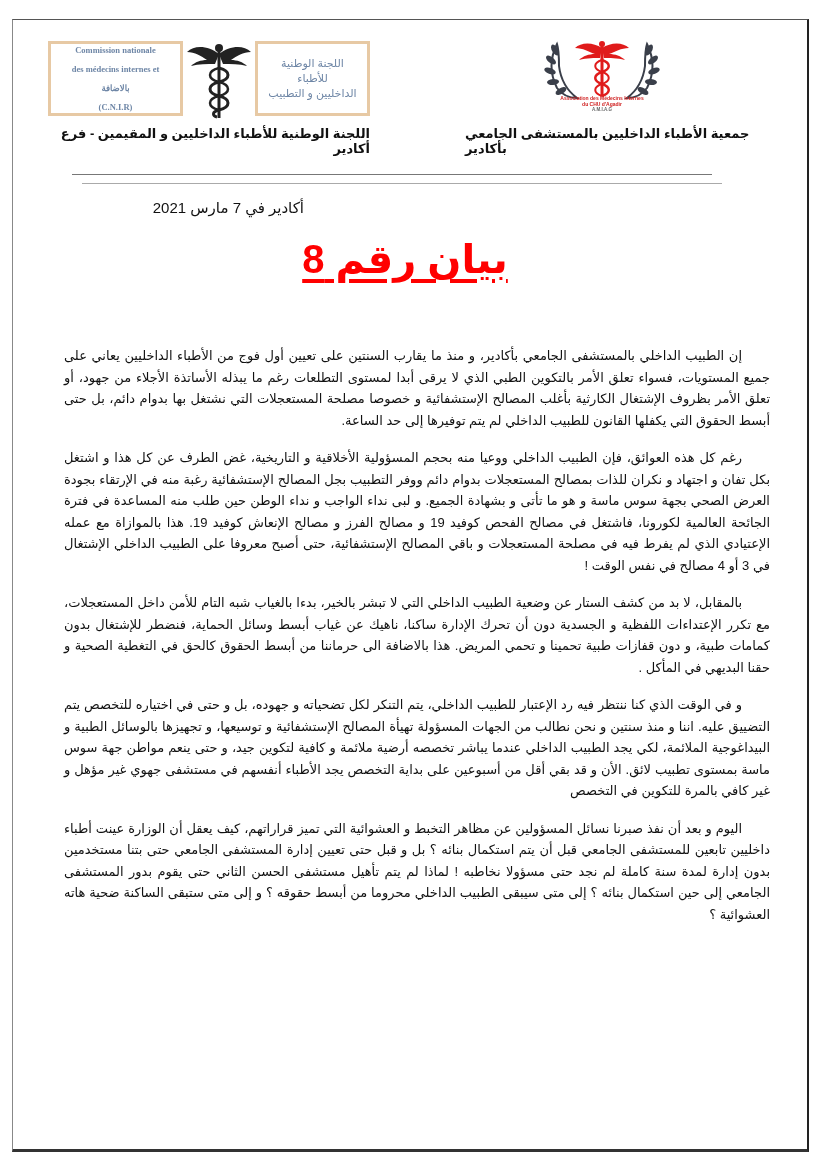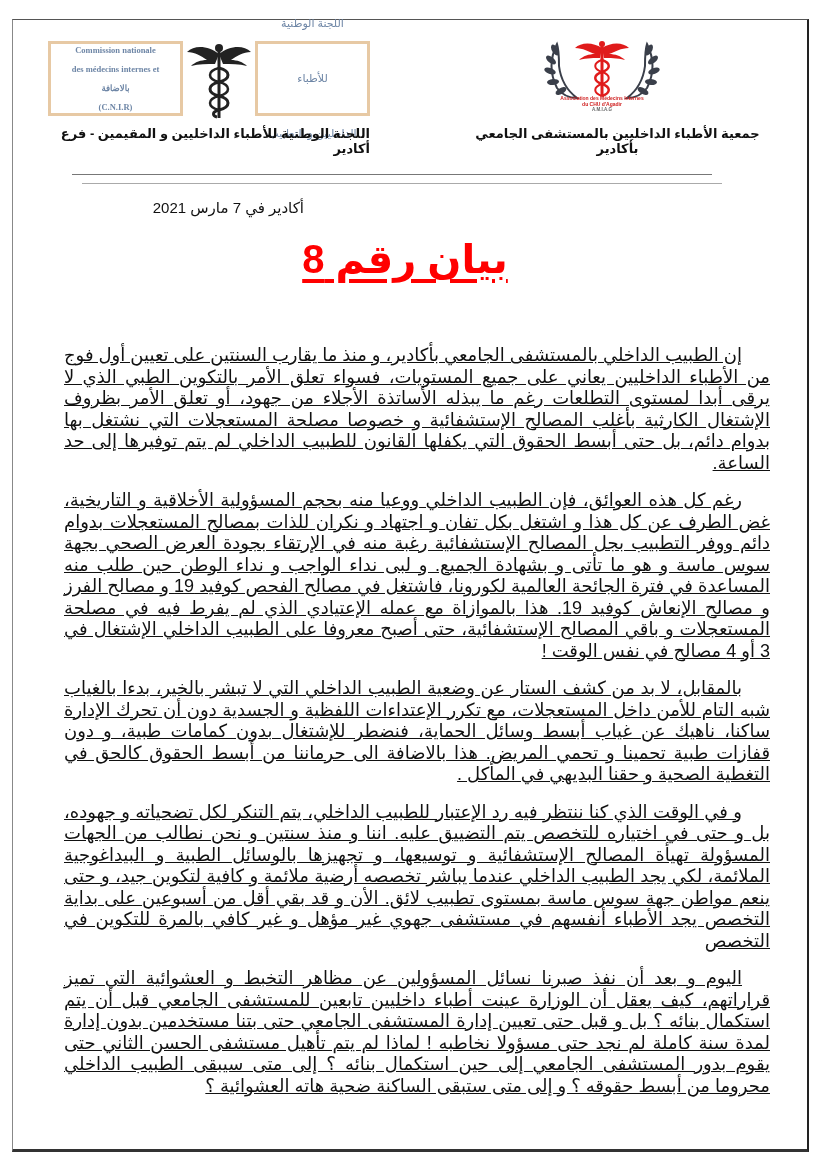--- a/index.html
+++ b/index.html
@@ -11,46 +11,46 @@
 
   
   .cnir-box { position: absolute; left: 48px; top: 41px; width: 135px; height: 75px;
               border: 3px solid #e7c9a4; box-sizing: border-box; background: #fff;
               display: flex; flex-direction: column; align-items: center; justify-content: space-between;
               font-family: "Liberation Serif", "DejaVu Serif", serif; font-size: 8.5px;
               line-height: 12px; color: #6e86a6; text-align: center; font-weight: bold; }
   .cnir-ar-box { position: absolute; left: 255px; top: 41px; width: 115px; height: 75px;
                  border: 3px solid #e7c9a4; box-sizing: border-box; background: #fff;
                  display: flex; flex-direction: column; align-items: center; justify-content: center;
-                 font-size: 11px; line-height: 15px; color: #6e86a6; text-align: center; direction: rtl; gap: 40px; }
+                 font-size: 11px; line-height: 15px; color: #6e86a6; text-align: center; direction: rtl; }
   .caduceus-black { position: absolute; left: 185px; top: 38px; width: 68px; height: 82px; }
   .amiah-logo { position: absolute; left: 537px; top: 36px; width: 130px; height: 86px; }
   .amiah-text { position: absolute; left: 535px; top: 95px; width: 134px; text-align: center;
                 font-size: 5px; line-height: 6px; color: #d02020; font-weight: bold; }
   .amiah-text .abbr { color: #666; font-size: 4.5px; }
 
   .hdr-left { position: absolute; left: 60px; top: 126px; width: 310px; text-align: right;
               font-size: 13px; font-weight: bold; direction: rtl; }
-  .hdr-right { position: absolute; left: 465px; top: 126px; width: 305px; text-align: center;
+  .hdr-right { position: absolute; left: 465px; top: 126px; width: 305px; text-align: left;
                font-size: 13px; font-weight: bold; direction: rtl; }
 
   .rule1 { position: absolute; left: 72px; top: 174px; width: 640px; height: 0;
            border-top: 1.5px solid #777; }
   .rule2 { position: absolute; left: 82px; top: 183px; width: 640px; height: 0;
            border-top: 1.5px solid #aaa; }
 
   .date { position: absolute; left: 104px; top: 199px; width: 200px; text-align: right;
           font-size: 15px; direction: rtl; unicode-bidi: plaintext; }
 
   .title { position: absolute; left: 230px; top: 236px; width: 350px; text-align: center;
            font-size: 40px; font-weight: bold; color: #ff0000; direction: rtl;
            text-decoration: underline; text-decoration-thickness: 4px; text-underline-offset: 6px; }
 
   .body-text { position: absolute; left: 64px; top: 345px; width: 706px; direction: rtl;
-               text-align: justify; text-align-last: right; font-size: 18px; line-height: 21.5px; text-decoration: underline; }
+               text-align: justify; text-align-last: right; font-size: 13px; line-height: 21.5px; }
   .body-text p { margin: 0 0 16px 0; text-indent: 28px; }
 </style>
 </head>
 <body>
 
 <div class="frame"></div>
 
 <div class="cnir-box">
   <div>Commission nationale</div>
   <div>des médecins internes et</div>

